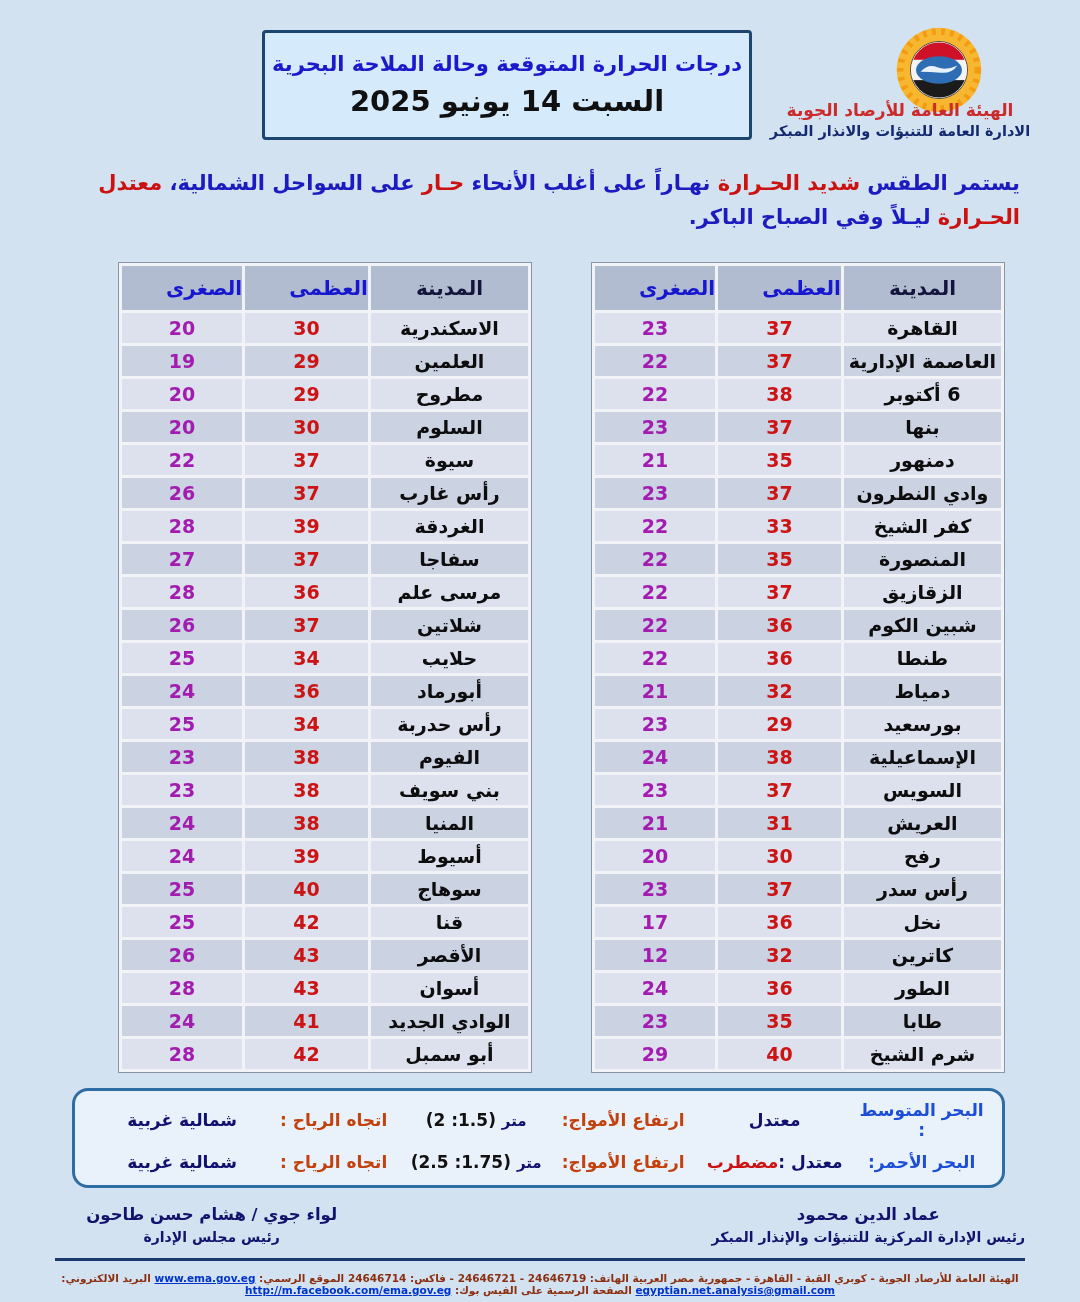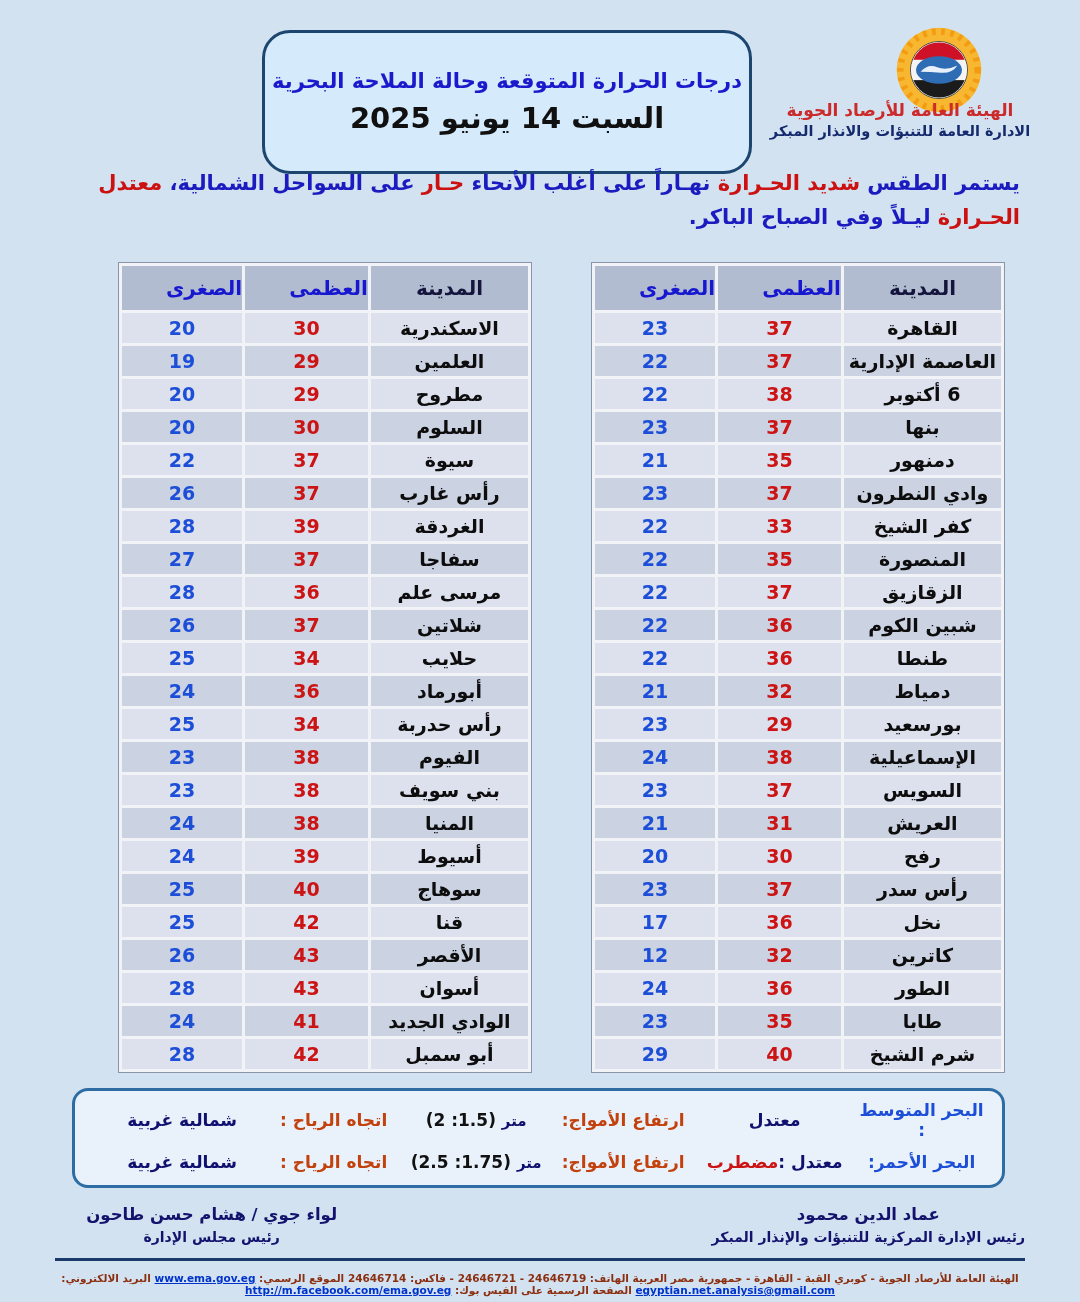--- a/index.html
+++ b/index.html
@@ -8,22 +8,22 @@
     font-family:"DejaVu Sans", sans-serif;
     direction:rtl;
     background:#c9dbec;
   }
   .page {
     position:relative; width:1080px; height:1302px;
     background:#d2e2f1; overflow:hidden;
   }
   
   .titlebox {
-    position:absolute; left:262px; top:30px; width:490px; height:144px;
-    background:#d5eafa; border:3px solid #1c4670; border-radius:28px;
+    position:absolute; left:262px; top:30px; width:490px; height:110px;
+    background:#d5eafa; border:3px solid #1c4670; border-radius:4px;
     display:flex; flex-direction:column; align-items:center; justify-content:center; gap:8px;
   }
   .title1 { color:#1a1acc; font-weight:bold; font-size:21px; }
   .title2 { color:#101010; font-weight:bold; font-size:29px; }
   .logo { position:absolute; left:893px; top:24px; }
   .orgtext { position:absolute; right:30px; top:100px; width:300px; text-align:center;margin-left:28px; }
   .org1 { color:#cc2b2b; font-weight:bold; font-size:17px; }
   .org2 { color:#152a6e; font-weight:bold; font-size:14.5px; margin-top:3px; }
   
   .intro {
@@ -50,21 +50,21 @@
   th.h-city { color:#14143c; }
   th.h-max, th.h-min { color:#1717cf;padding-left:44px; }
   table.temps td {
     height:30px; text-align:center; vertical-align:middle;
     font-size:19px; font-weight:bold;
   }
   table.temps tbody tr:nth-child(odd)  td { background:#dde1ee; }
   table.temps tbody tr:nth-child(even) td { background:#cbd2e2; }
   td.city { color:#0d0d0d; }
   td.max  { color:#cc1414; }
-  td.min  { color:#1d4ed8; }
+  td.min  { color:#a21caf; }
   
   .marine {
     position:absolute; top:1088px; left:72px; right:75px; height:100px;
     background:#e9f2fb; border:3px solid #2d6da3; border-radius:16px;
     padding:8px 18px 0;
   }
   .marine-row {
     display:grid;
     grid-template-columns:14% 19% 15% 18% 14% 20%;
     align-items:center; height:42px;

